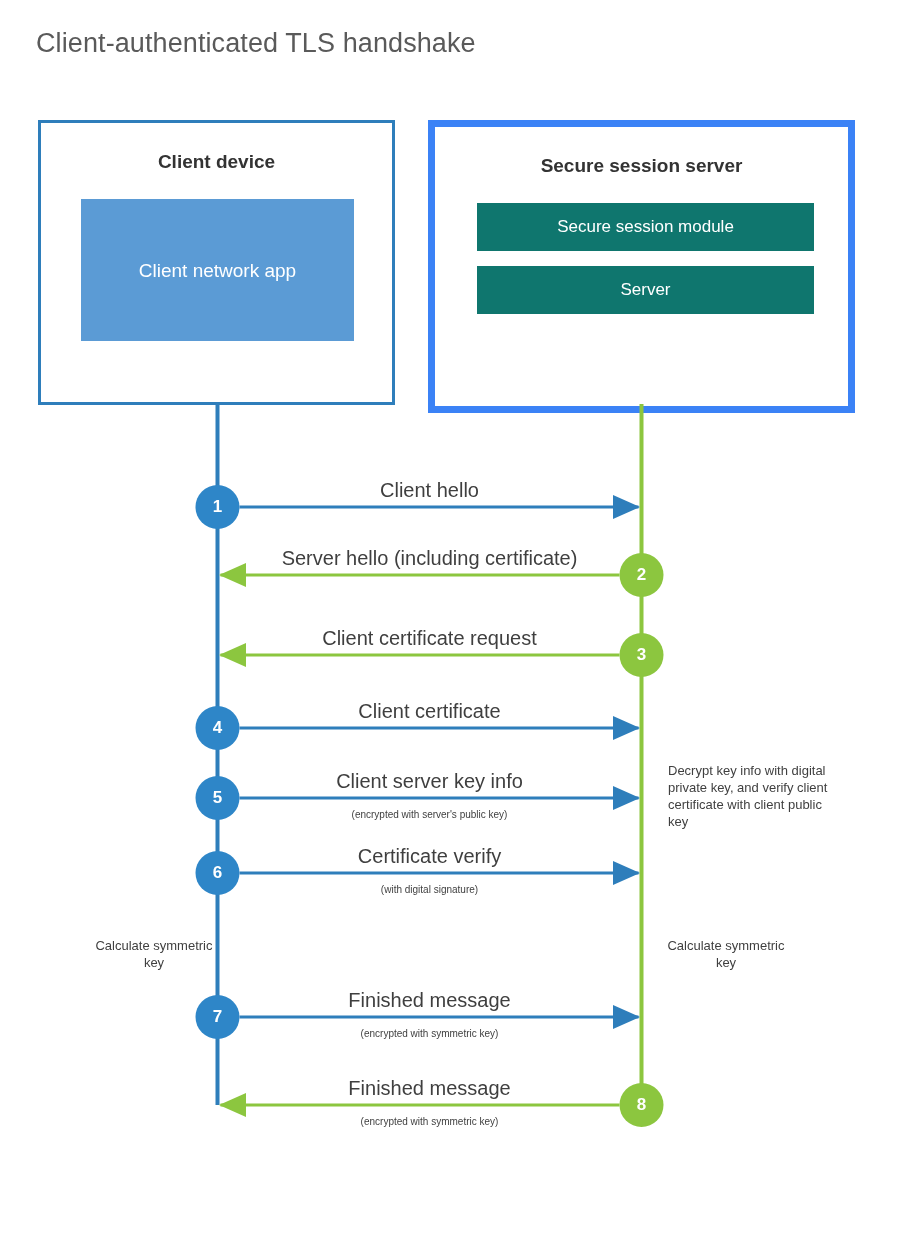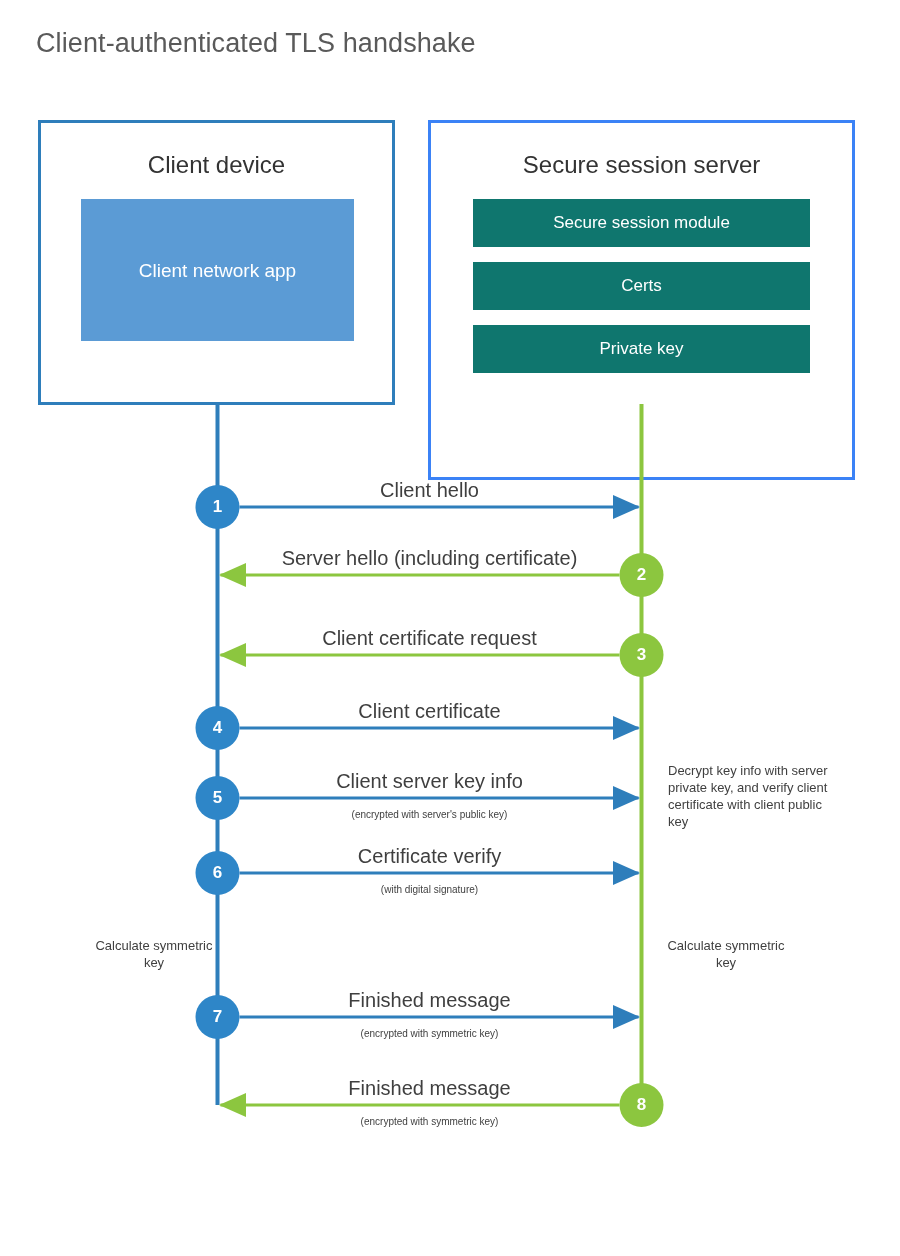--- a/index.html
+++ b/index.html
@@ -46,31 +46,31 @@
     left: 38px;
     top: 120px;
     width: 357px;
     height: 285px;
     border: 3px solid #2e7ebb;
   }
   .node-box.server {
     left: 428px;
     top: 120px;
     width: 427px;
-    height: 360px;
-    border: 3px solid #3b82f6;
+    height: 293px;
+    border: 7px solid #3b82f6;
   }
   .node-title {
     position: absolute;
     left: 0;
     right: 0;
     top: 28px;
     text-align: center;
-    font-size: 24px;
-    font-weight: 400;
+    font-size: 19px;
+    font-weight: 700;
     color: #333333;
   }
   .client-app {
     position: absolute;
     left: 40px;
     top: 76px;
     width: 273px;
     height: 142px;
     background: #5b9bd5;
     color: #ffffff;
@@ -148,22 +148,21 @@
   <div class="page-title">Client-authenticated TLS handshake</div>
 
   <div class="node-box client">
     <div class="node-title">Client device</div>
     <div class="client-app">Client network app</div>
   </div>
 
   <div class="node-box server">
     <div class="node-title">Secure session server</div>
     <div class="server-bar b0">Secure session module</div>
-    <div class="server-bar b1">Certs</div>
-    <div class="server-bar b2">Private key</div>
+    <div class="server-bar b1">Server</div>
   </div>
 
   <svg class="diagram" viewBox="0 0 900 1256">
     <defs>
       <marker id="arrow-blue" markerWidth="9" markerHeight="9" refX="8.5" refY="4.5" orient="auto" markerUnits="strokeWidth">
         <path d="M0,0.5 L9,4.5 L0,8.5 Z" fill="#2e7ebb"></path>
       </marker>
       <marker id="arrow-green" markerWidth="9" markerHeight="9" refX="8.5" refY="4.5" orient="auto" markerUnits="strokeWidth">
         <path d="M0,0.5 L9,4.5 L0,8.5 Z" fill="#8cc63f"></path>
       </marker>
@@ -208,18 +207,18 @@
       <div class="msg-sublabel" style="left: 429.5px; top: 809px;">(encrypted with server's public key)</div>
       <div class="step-num" style="left: 217.5px; top: 873px;">6</div>
       <div class="msg-label" style="left: 429.5px; top: 845px;">Certificate verify</div>
       <div class="msg-sublabel" style="left: 429.5px; top: 884px;">(with digital signature)</div>
       <div class="step-num" style="left: 217.5px; top: 1017px;">7</div>
       <div class="msg-label" style="left: 429.5px; top: 989px;">Finished message</div>
       <div class="msg-sublabel" style="left: 429.5px; top: 1028px;">(encrypted with symmetric key)</div>
       <div class="step-num" style="left: 641.5px; top: 1105px;">8</div>
       <div class="msg-label" style="left: 429.5px; top: 1077px;">Finished message</div>
       <div class="msg-sublabel" style="left: 429.5px; top: 1116px;">(encrypted with symmetric key)</div>
-      <div class="side-note right-note" style="left: 668px; top: 762px; width: 165px;">Decrypt key info with server private key, and verify client certificate with client public key</div>
+      <div class="side-note right-note" style="left: 668px; top: 762px; width: 165px;">Decrypt key info with digital private key, and verify client certificate with client public key</div>
       <div class="side-note left-note" style="left: 154px; top: 937px; width: 130px;">Calculate symmetric key</div>
       <div class="side-note right-centered" style="left: 726px; top: 937px; width: 130px;">Calculate symmetric key</div>
     </div>
 
 </div>
 
 </body></html>

